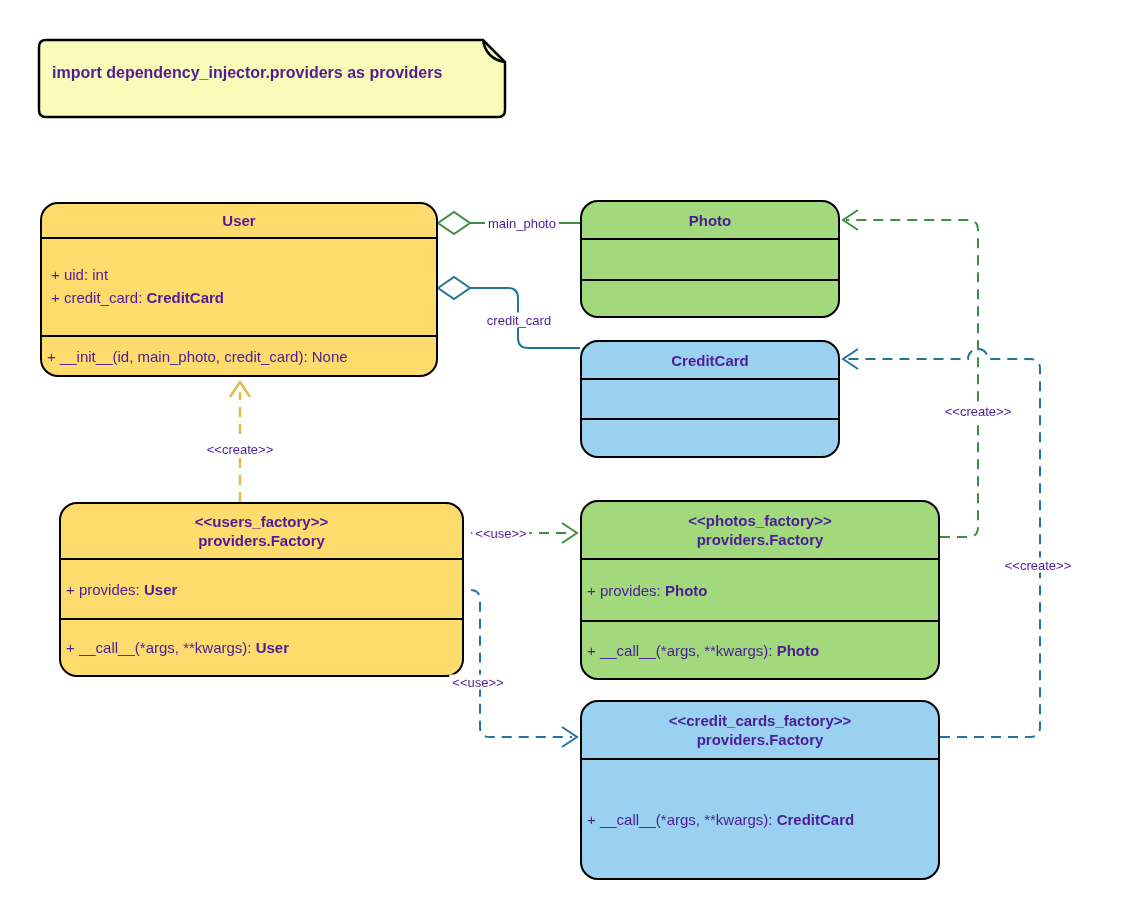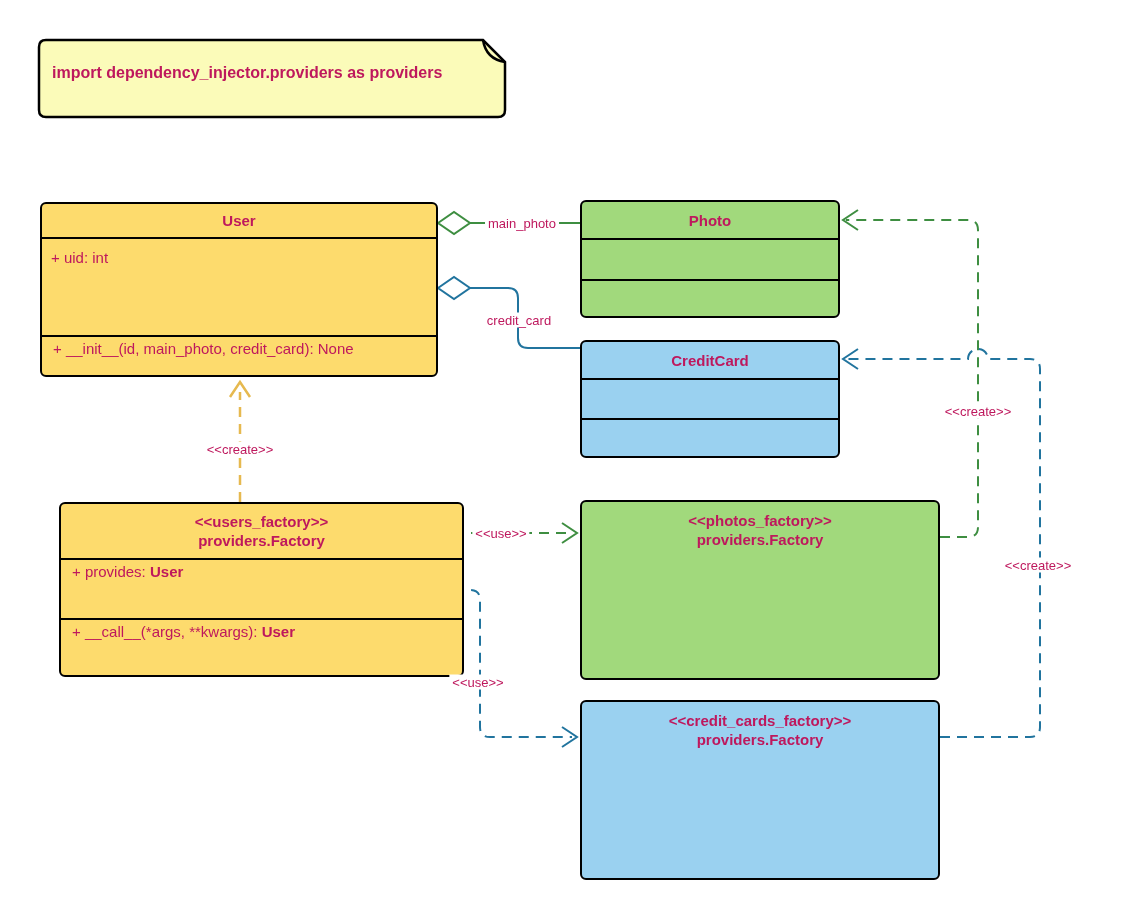--- a/index.html
+++ b/index.html
@@ -1,39 +1,39 @@
 <!DOCTYPE html>
 <html><head>
 <meta charset="utf-8">
 <style>
   html,body { margin:0; padding:0; background:#ffffff; }
   .canvas {
     position:relative; width:1126px; height:920px;
-    font-family:"Liberation Sans", sans-serif; color:#be185d;
+    font-family:"Liberation Sans", sans-serif; color:#4c1d95;
     overflow:hidden; background:#fff;
   }
   svg.layer { position:absolute; left:0; top:0; width:1126px; height:920px; pointer-events:none; }
   .uml-class {
     position:absolute; box-sizing:border-box;
-    border:2px solid #000; border-radius:6px;
+    border:2px solid #000; border-radius:18px;
     display:flex; flex-direction:column; z-index:1;
   }
   .fill-yellow { background:#FDDB6D; }
   .fill-green  { background:#A1D97C; }
   .fill-blue   { background:#9AD1F0; }
   .uml-title {
     box-sizing:border-box; display:flex; flex-direction:column;
     align-items:center; justify-content:center;
     font-weight:bold; font-size:15px; line-height:19px; text-align:center;
   }
   .uml-comp {
     box-sizing:border-box; border-top:2px solid #000;
   }
-  .comp-list { padding:7px 0 0 9px; }
-  .comp-center { display:flex; align-items:flex-start; padding-left:11px; }
+  .comp-list { padding:24px 0 0 9px; }
+  .comp-center { display:flex; align-items:center; padding-left:5px; }
   .uml-row { font-size:15px; line-height:23px; white-space:nowrap; }
   .uml-row .b { font-weight:bold; }
   .edge-label {
     position:absolute; z-index:3; transform:translate(-50%,-50%);
     background:#ffffff; padding:0 3px; font-size:13px; white-space:nowrap;
   }
   .note-text {
     position:absolute; left:52px; top:64px; width:440px; z-index:2;
     font-weight:bold; font-size:16px; white-space:nowrap;
   }
@@ -85,20 +85,21 @@
       <polyline points="858,349 843,359 858,369"></polyline>
     </g>
   </svg>
 
   <div class="note-text">import dependency_injector.providers as providers</div>
 
   <div class="uml-class fill-yellow" style="left:40px;top:202px;width:398px;height:175px">
     <div class="uml-title" style="height:33px">User</div>
     <div class="uml-comp comp-list" style="height:98px">
       <div class="uml-row"><span>+ uid: int</span><span class="b"></span></div>
+      <div class="uml-row"><span>+ credit_card: </span><span class="b">CreditCard</span></div>
     </div>
     <div class="uml-comp comp-center" style="flex:1">
       <div class="uml-row"><span>+ __init__(id, main_photo, credit_card): None</span><span class="b"></span></div>
     </div>
   </div>
 
   <div class="uml-class fill-green" style="left:580px;top:200px;width:260px;height:118px">
     <div class="uml-title" style="height:36px">Photo</div>
     <div class="uml-comp" style="height:41px"></div>
     <div class="uml-comp" style="flex:1"></div>
@@ -121,26 +122,35 @@
     <div class="uml-comp comp-center" style="flex:1">
       <div class="uml-row"><span>+ __call__(*args, **kwargs): </span><span class="b">User</span></div>
     </div>
   </div>
 
   <div class="uml-class fill-green" style="left:580px;top:500px;width:360px;height:180px">
     <div class="uml-title" style="height:56px">
       <span>&lt;&lt;photos_factory&gt;&gt;</span>
       <span>providers.Factory</span>
     </div>
+    <div class="uml-comp comp-center" style="height:62px">
+      <div class="uml-row"><span>+ provides: </span><span class="b">Photo</span></div>
+    </div>
+    <div class="uml-comp comp-center" style="flex:1">
+      <div class="uml-row"><span>+ __call__(*args, **kwargs): </span><span class="b">Photo</span></div>
+    </div>
   </div>
 
   <div class="uml-class fill-blue" style="left:580px;top:700px;width:360px;height:180px">
     <div class="uml-title" style="height:56px">
       <span>&lt;&lt;credit_cards_factory&gt;&gt;</span>
       <span>providers.Factory</span>
+    </div>
+    <div class="uml-comp comp-center" style="flex:1">
+      <div class="uml-row"><span>+ __call__(*args, **kwargs): </span><span class="b">CreditCard</span></div>
     </div>
   </div>
 
   <div class="edge-label" style="left:522px;top:223px">main_photo</div>
   <div class="edge-label" style="left:519px;top:320px">credit_card</div>
   <div class="edge-label" style="left:240px;top:449px">&lt;&lt;create&gt;&gt;</div>
   <div class="edge-label" style="left:501px;top:533px">&lt;&lt;use&gt;&gt;</div>
   <div class="edge-label" style="left:478px;top:682px">&lt;&lt;use&gt;&gt;</div>
   <div class="edge-label" style="left:978px;top:411px">&lt;&lt;create&gt;&gt;</div>
   <div class="edge-label" style="left:1038px;top:565px">&lt;&lt;create&gt;&gt;</div>

